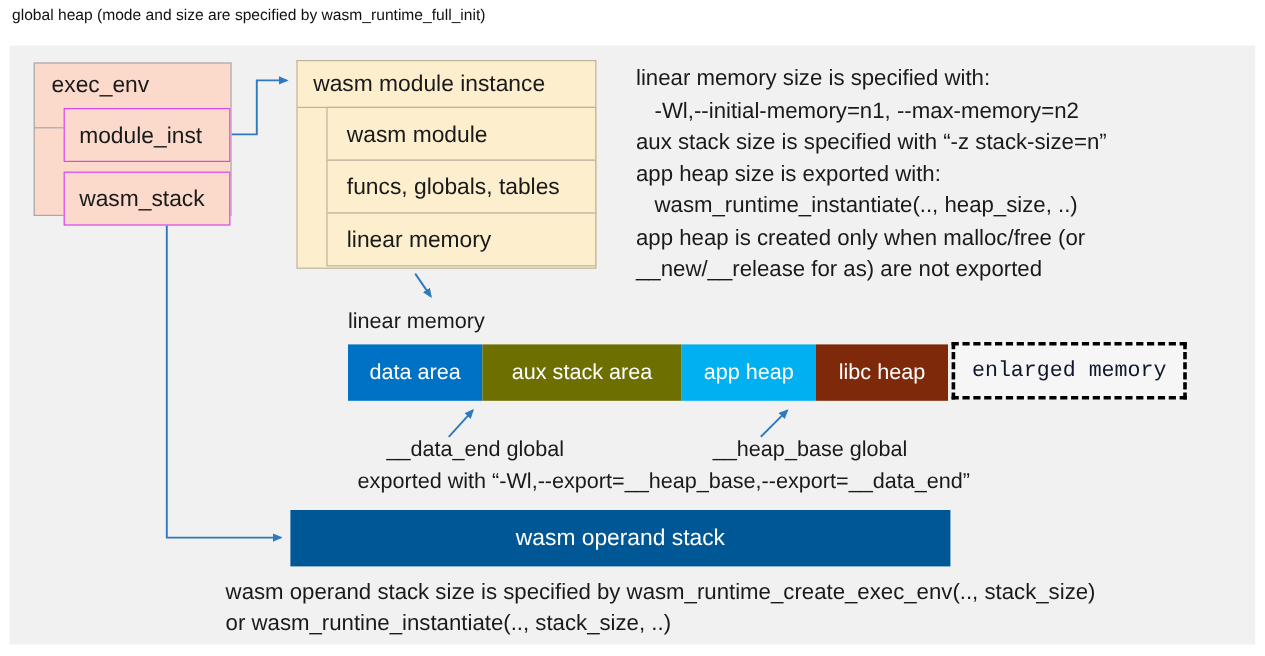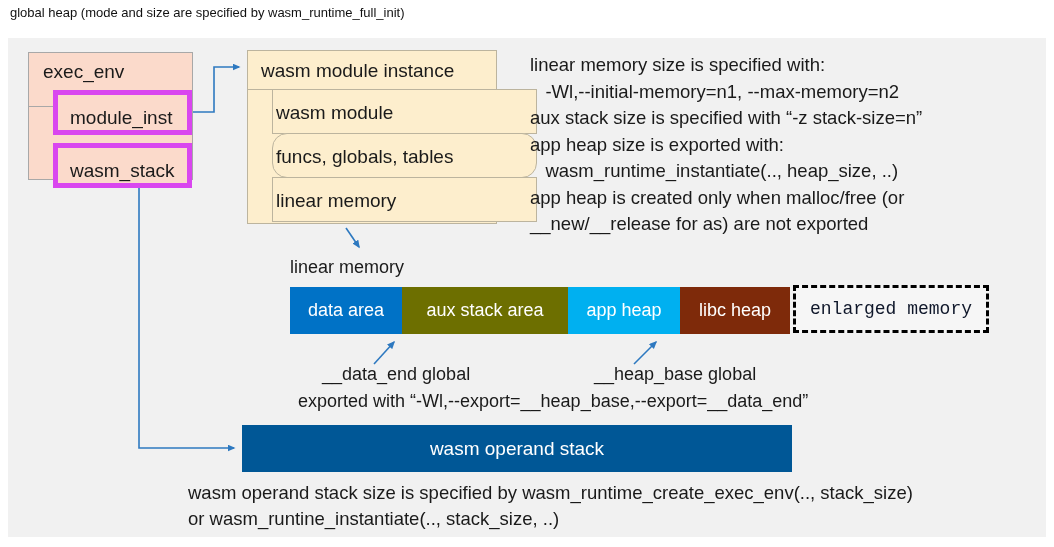--- a/index.html
+++ b/index.html
@@ -11,34 +11,34 @@
   .title{position:absolute;left:10px;top:5px;font-size:13px;color:#111;}
   .overlay{position:absolute;left:0;top:0;width:1054px;height:547px;pointer-events:none;}
 
   
   .exec-env{position:absolute;left:28px;top:52px;width:165px;height:128px;
     background:#fbdacb;border:1px solid #a8a8a8;box-sizing:border-box;}
   .exec-env .hdr{position:absolute;left:0;top:0;width:100%;height:54px;line-height:38px;
     padding-left:14px;box-sizing:border-box;font-size:19px;border-bottom:1px solid #a8a8a8;}
   .exec-cell{position:absolute;left:24px;width:139px;height:45px;line-height:45px;
     padding-left:12px;box-sizing:border-box;font-size:19px;
-    border:5px solid #d946ef;background:#fbdacb;}
+    border:1px solid #d946ef;background:#fbdacb;}
   .exec-cell-0{top:37px;}
   .exec-cell-1{top:90px;padding-left:12px;}
 
   
   .mod-inst{position:absolute;left:247px;top:50px;width:250px;height:174px;
     background:#fdeecd;border:1px solid #bcb49e;box-sizing:border-box;}
   .mod-inst .hdr{position:absolute;left:0;top:0;width:100%;height:39px;line-height:39px;
     padding-left:13px;box-sizing:border-box;font-size:19px;border-bottom:1px solid #bcb49e;}
-  .mod-cell{position:absolute;left:24px;width:265px;height:45px;line-height:45px;
-    padding-left:3px;box-sizing:border-box;font-size:19px;
+  .mod-cell{position:absolute;left:24px;width:225px;height:45px;line-height:45px;
+    padding-left:16px;box-sizing:border-box;font-size:19px;
     border:1px solid #bcb49e;background:#fdeecd;}
   .mod-cell-0{top:38px;}
-  .mod-cell-1{top:82px;border-radius:15px;}
+  .mod-cell-1{top:82px;}
   .mod-cell-2{top:126px;}
 
   
   .notes-right{position:absolute;left:530px;top:52px;font-size:18.5px;line-height:26.5px;}
   .notes-right div{white-space:pre;}
 
   
   .lm-label{position:absolute;left:290px;top:257px;font-size:18px;}
   .seg{position:absolute;top:287px;height:47px;line-height:47px;text-align:center;
     color:#ffffff;font-size:18px;box-sizing:border-box;}

